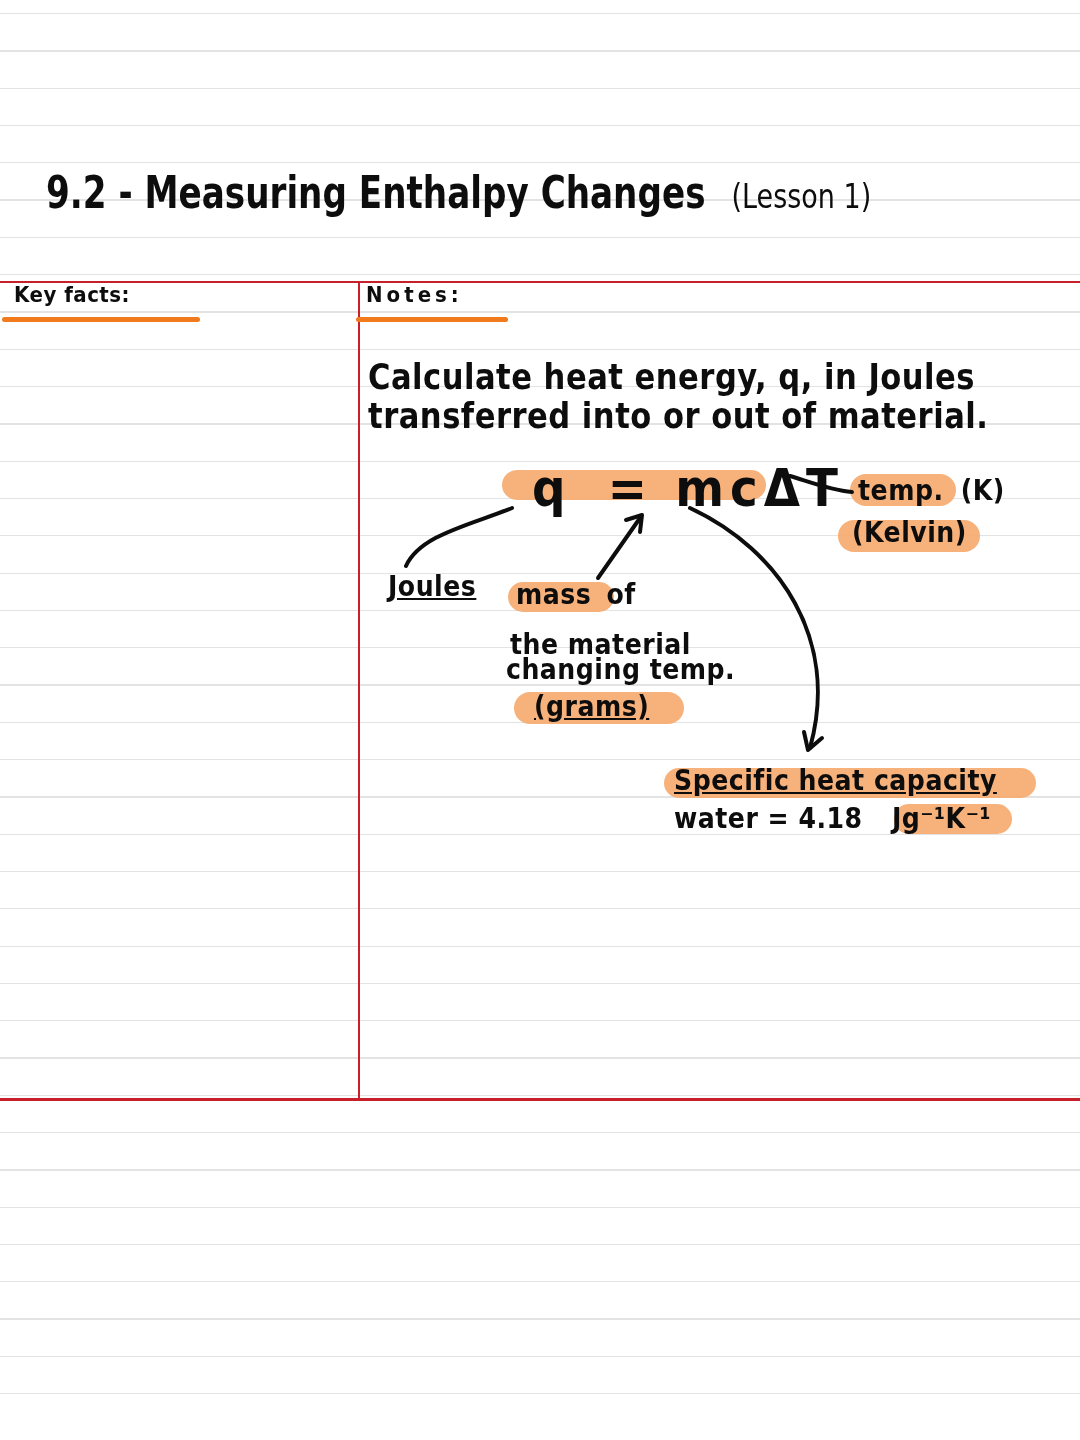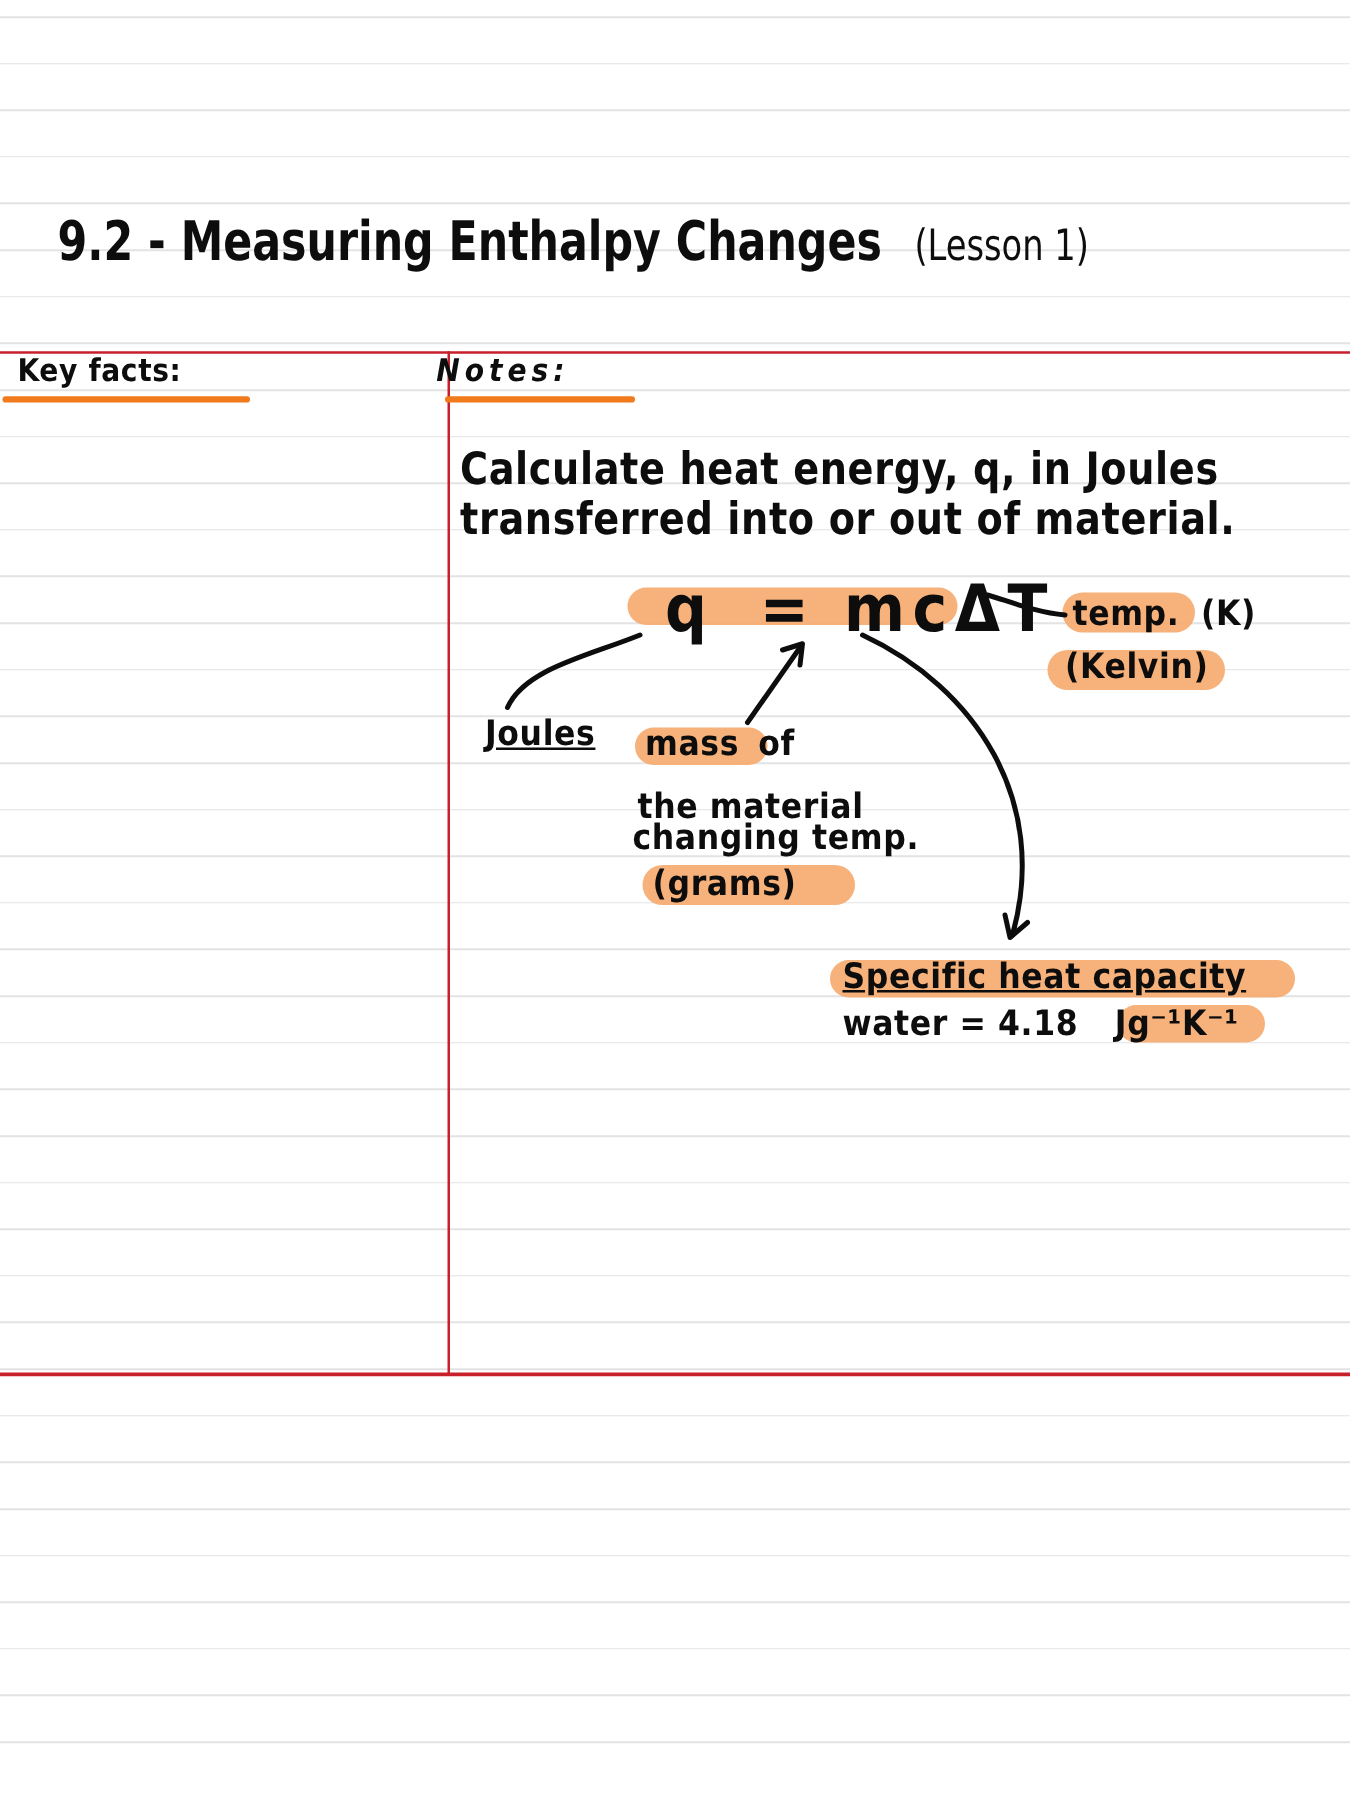--- a/index.html
+++ b/index.html
@@ -15,23 +15,23 @@
       transparent 0px, transparent 36px, #e3e3e3 36px, #e3e3e3 37.3px);
     background-position: 0 -23px;
     pointer-events:none;
   }
   .hand { position:absolute; font-family:"DejaVu Sans Condensed","DejaVu Sans", sans-serif; font-weight:bold; color:#0d0d0d; white-space:nowrap; letter-spacing:0.5px; }
   .title { left:46px; top:168px; font-size:38px; transform:scaleY(1.15); transform-origin:left top; letter-spacing:0; }
   .title .sub { font-size:30px; font-weight:normal; margin-left:26px; }
   .frame-top { position:absolute; left:0; top:281px; width:1080px; height:2px; background:#c8202b; }
   .frame-bottom { position:absolute; left:0; top:1098px; width:1080px; height:3px; background:#c8202b; }
   .frame-mid { position:absolute; left:358px; top:281px; width:2px; height:819px; background:#c8202b; }
-  .heading { font-size:25px; top:282px; }
+  .heading { font-size:22px; top:282px; }
   .heading.keyfacts { left:14px; }
-  .heading.notes { left:349px; letter-spacing:4px;font-style:italic; }
+  .heading.notes { left:366px; letter-spacing:4px; }
   .underline { position:absolute; height:5px; background:#f07a1c; border-radius:3px; }
   .ul-key { left:2px; top:317px; width:198px; }
   .ul-notes { left:356px; top:317px; width:152px; }
   .para { font-size:34px; line-height:38px; left:368px; top:356px; transform:scaleY(1.05); transform-origin:left top; }
   .hl { position:absolute; background:#f6a96c; border-radius:18px; opacity:0.9; }
   .formula { font-size:52px; letter-spacing:6px; }
   .label { font-size:28px; line-height:37px; }
   svg.arrows { position:absolute; left:0; top:0; width:1080px; height:1440px; pointer-events:none; }
 </style>
 </head>
@@ -75,21 +75,21 @@
 <div class="hand label" style="left:388px; top:568px;text-decoration:underline;">Joules</div>
 
 <div class="hl" style="left:508px; top:582px; width:106px; height:30px;"></div>
 <div class="hand label" style="left:516px; top:576px;">
   <span>mass</span>
   <span style="margin-left:6px;">of</span>
 </div>
 <div class="hand label" style="left:510px; top:614px;margin-top:12px;">the material</div>
 <div class="hand label" style="left:506px; top:651px;">changing temp.</div>
 <div class="hl" style="left:514px; top:692px; width:170px; height:32px;"></div>
-<div class="hand label" style="left:522px; top:688px;">(grams)</div>
+<div class="hand label" style="left:534px; top:688px;text-decoration:underline;">(grams)</div>
 
 <div class="hl" style="left:664px; top:768px; width:372px; height:30px;"></div>
 <div class="hand label" style="left:674px; top:762px;text-decoration:underline;">Specific heat capacity</div>
 <div class="hl" style="left:894px; top:804px; width:118px; height:30px;"></div>
 <div class="hand label" style="left:674px; top:800px;">
   <span>water = 4.18</span>
   <span style="margin-left:20px;">Jg⁻¹K⁻¹</span>
 </div>
 
 <svg class="arrows" viewBox="0 0 1080 1440">

